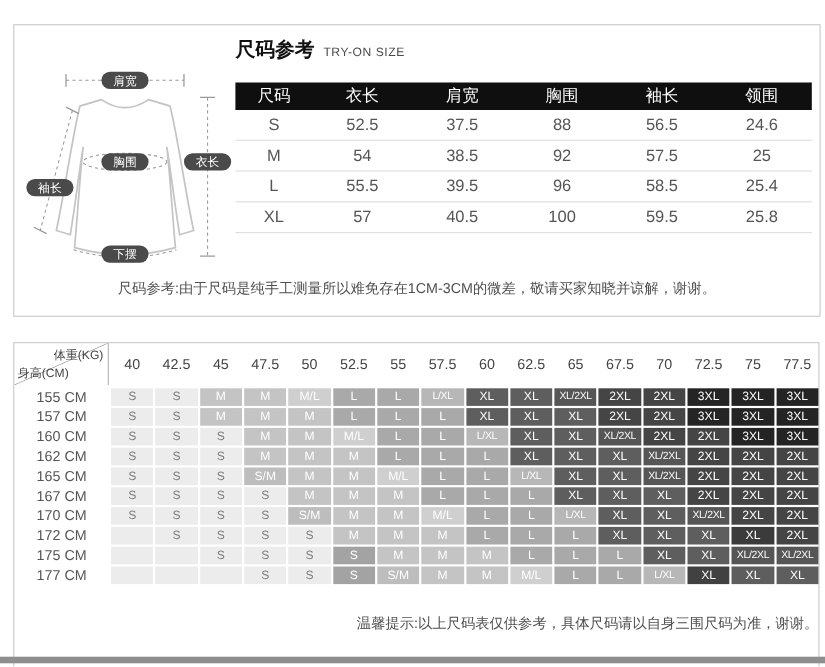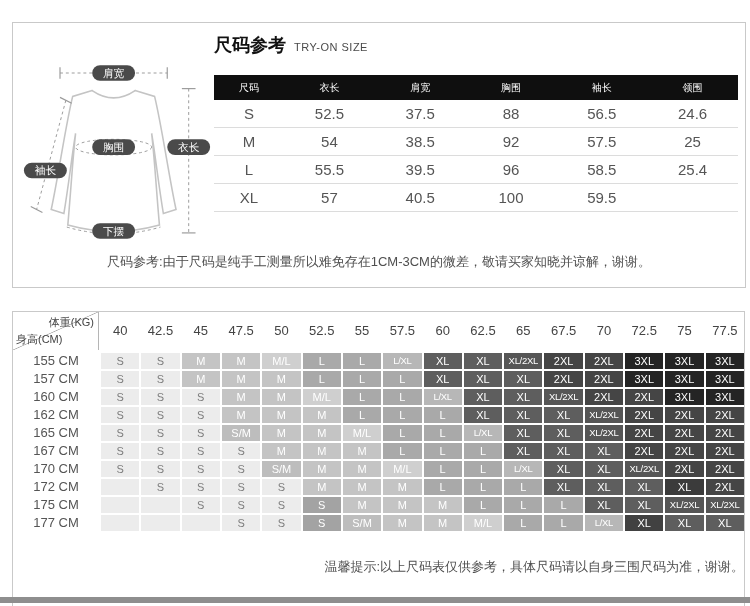--- a/index.html
+++ b/index.html
@@ -7,21 +7,21 @@
     position:relative;width:750px;height:606px;background:#fff;overflow:hidden;
     font-family:Liberation Sans, sans-serif;
   }
   
   .ref-box{position:absolute;left:12px;top:22px;width:732px;height:264px;border:1px solid #c9c9c9;background:#fff;}
   .title-row{position:absolute;left:201px;top:10px;display:flex;align-items:baseline;gap:8px;white-space:nowrap;}
   .title{font-size:18px;font-weight:bold;color:#111;}
   .subtitle{font-size:11px;color:#4a4a4a;letter-spacing:.5px;}
   .size-table{position:absolute;left:201px;top:52px;width:524px;}
   .st-head{display:grid;grid-template-columns:70px repeat(5,1fr);background:#0f0f0f;height:25px;}
-  .st-head .st-cell{color:#fff;font-size:10px;line-height:25px;text-align:center;}
+  .st-head .st-cell{color:#fff;font-size:15px;line-height:25px;text-align:center;}
   .st-row{display:grid;grid-template-columns:70px repeat(5,1fr);height:27px;border-bottom:1px solid #dcdcdc;}
   .st-row .st-cell{font-size:15px;color:#555;line-height:27px;text-align:center;}
   .ref-note{position:absolute;left:0;top:230px;width:100%;text-align:center;font-size:13px;color:#4f4f4f;}
   
   .diagram{position:absolute;left:8px;top:38px;width:195px;height:181px;}
   
   .fit-box{position:absolute;left:12px;top:311px;width:733px;height:305px;border:1px solid #c9c9c9;background:#fff;box-sizing:border-box;}
   .fit-head{display:grid;grid-template-columns:86px repeat(16,1fr);column-gap:2px;height:38px;margin-bottom:3px;}
   .fit-corner{position:relative;border-right:1px solid #b5b5b5;
     background:linear-gradient(to bottom right,transparent calc(50% - 0.7px),#a9a9a9 50%,transparent calc(50% + 0.7px));}
@@ -131,20 +131,21 @@
             <div class="st-cell">96</div>
             <div class="st-cell">58.5</div>
             <div class="st-cell">25.4</div>
           </div>
           <div class="st-row">
             <div class="st-cell st-size">XL</div>
             <div class="st-cell">57</div>
             <div class="st-cell">40.5</div>
             <div class="st-cell">100</div>
             <div class="st-cell">59.5</div>
+            <div class="st-cell">25.8</div>
           </div>
         </div>
     </div>
 
     <div class="ref-note">尺码参考:由于尺码是纯手工测量所以难免存在1CM-3CM的微差，敬请买家知晓并谅解，谢谢。</div>
   </div>
 
   <div class="fit-box">
     <div class="fit-head" id="fit-head">
       <div class="fit-corner">

